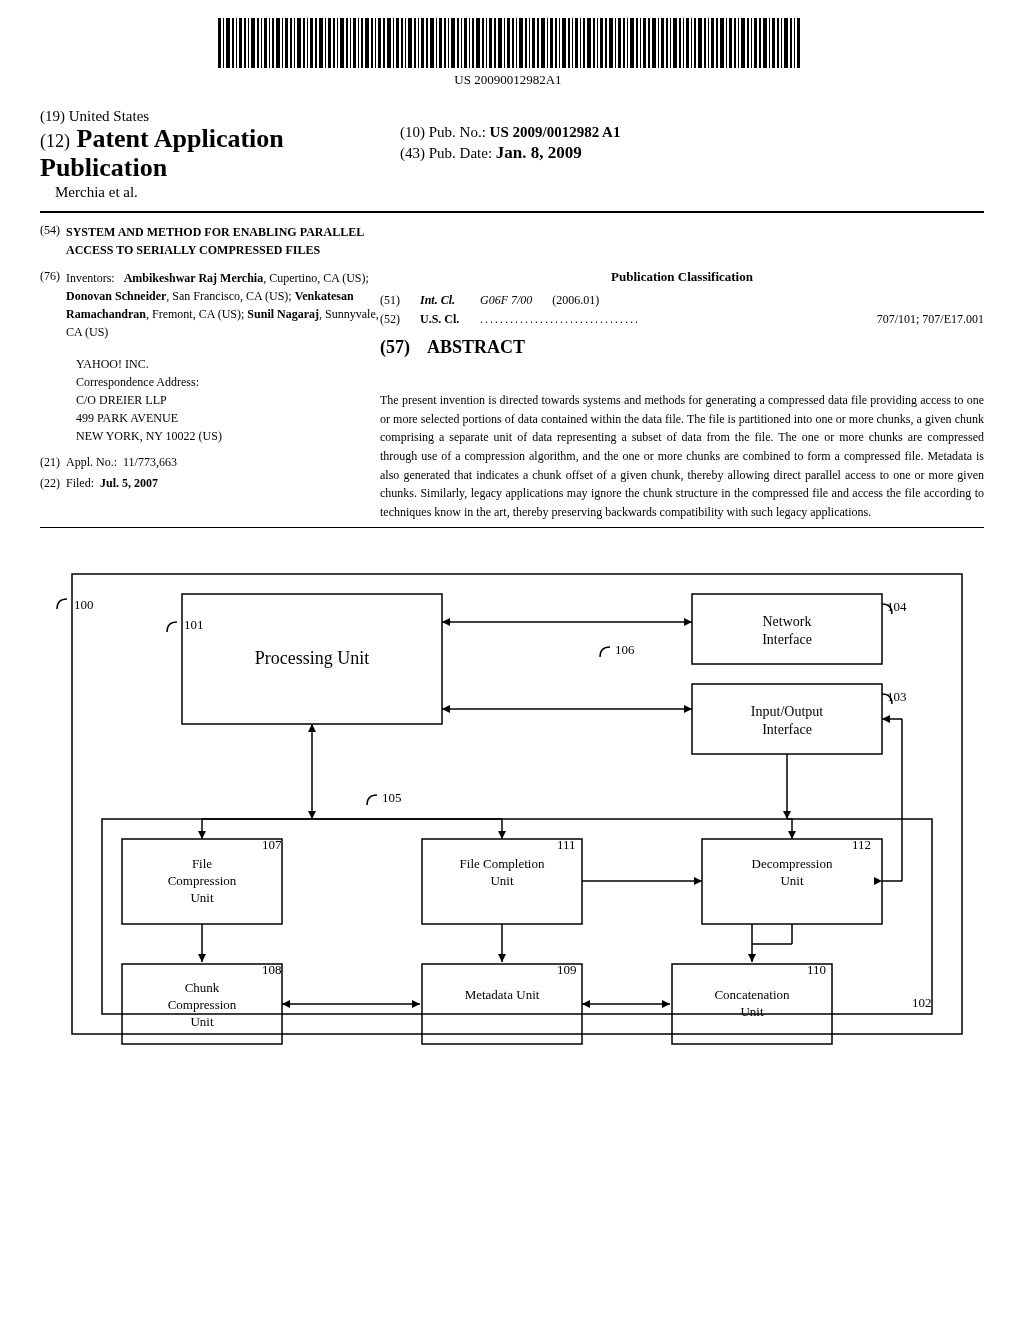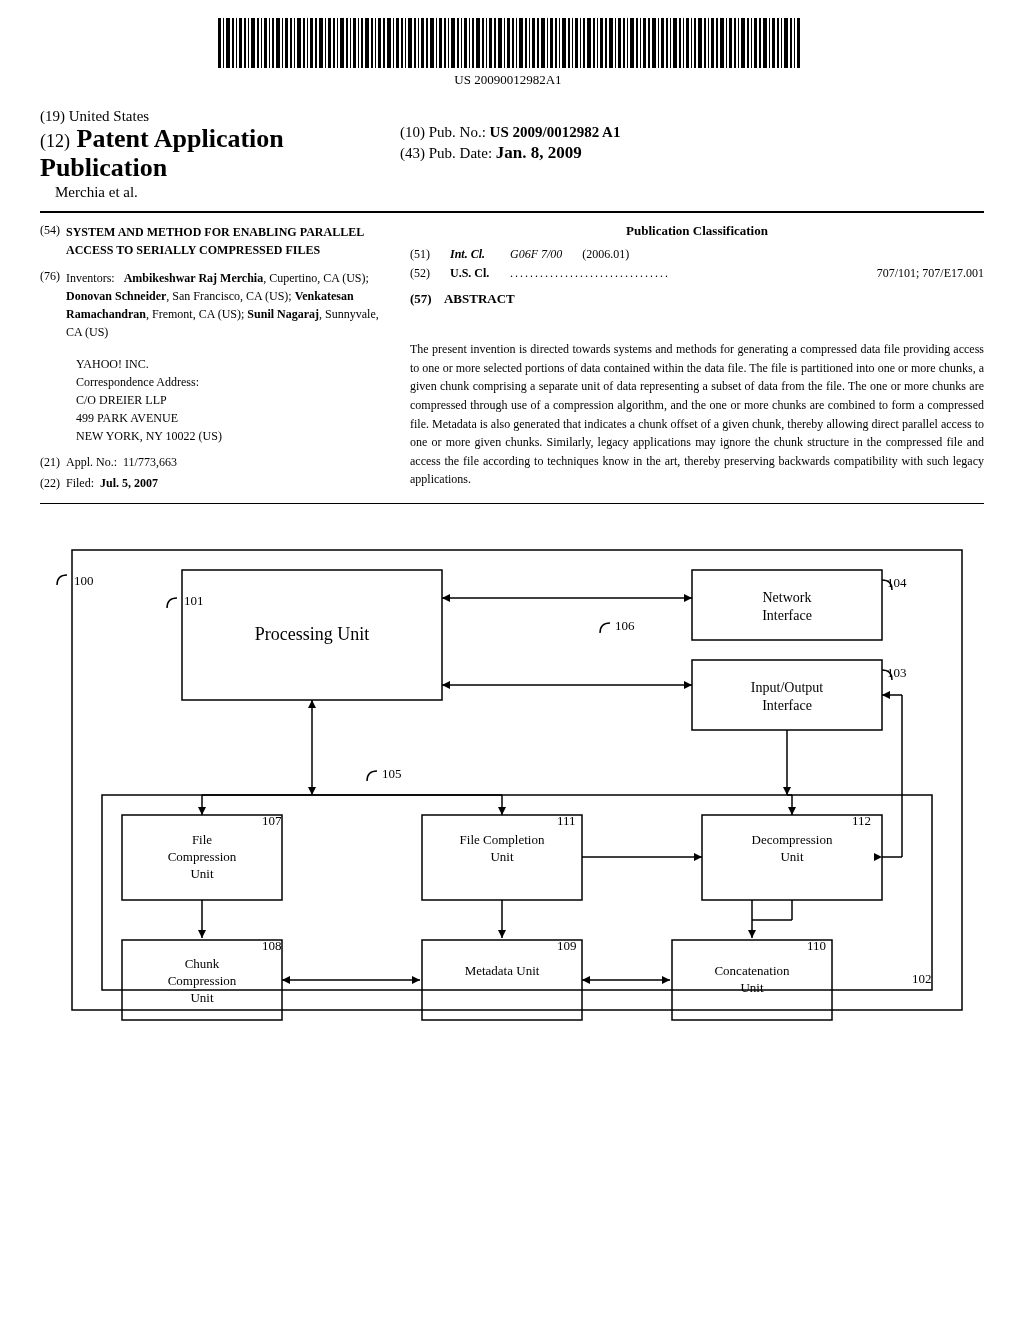--- a/index.html
+++ b/index.html
@@ -69,21 +69,20 @@
     .divider-thin {
       border: none;
       border-top: 1px solid #000;
       margin: 6px 40px;
     }
 
     
     .main-content {
       display: flex;
       padding: 0 40px;
-      gap: 30px;
     }
     .left-col {
       flex: 0 0 340px;
     }
     .right-col {
       flex: 1;
     }
     .section-number {
       font-size: 12px;
       margin-right: 6px;
@@ -110,31 +109,32 @@
       margin-bottom: 6px;
       font-size: 12px;
     }
 
     
     .pub-class-title {
       font-size: 13px;
       font-weight: bold;
       text-align: center;
       margin-bottom: 8px;
+      margin-top: 46px;
     }
     .class-row {
       display: flex;
       margin-bottom: 4px;
       font-size: 12px;
     }
     .class-number {
       flex: 0 0 40px;
     }
     .abstract-title {
-      font-size: 13px;
+      font-size: 18px;
       font-weight: bold;
       margin-top: 10px;
       margin-bottom: 6px;
     }
     .abstract-text {
       font-size: 12px;
       line-height: 1.55;
       text-align: justify;
       margin-top: 33px;
     }

